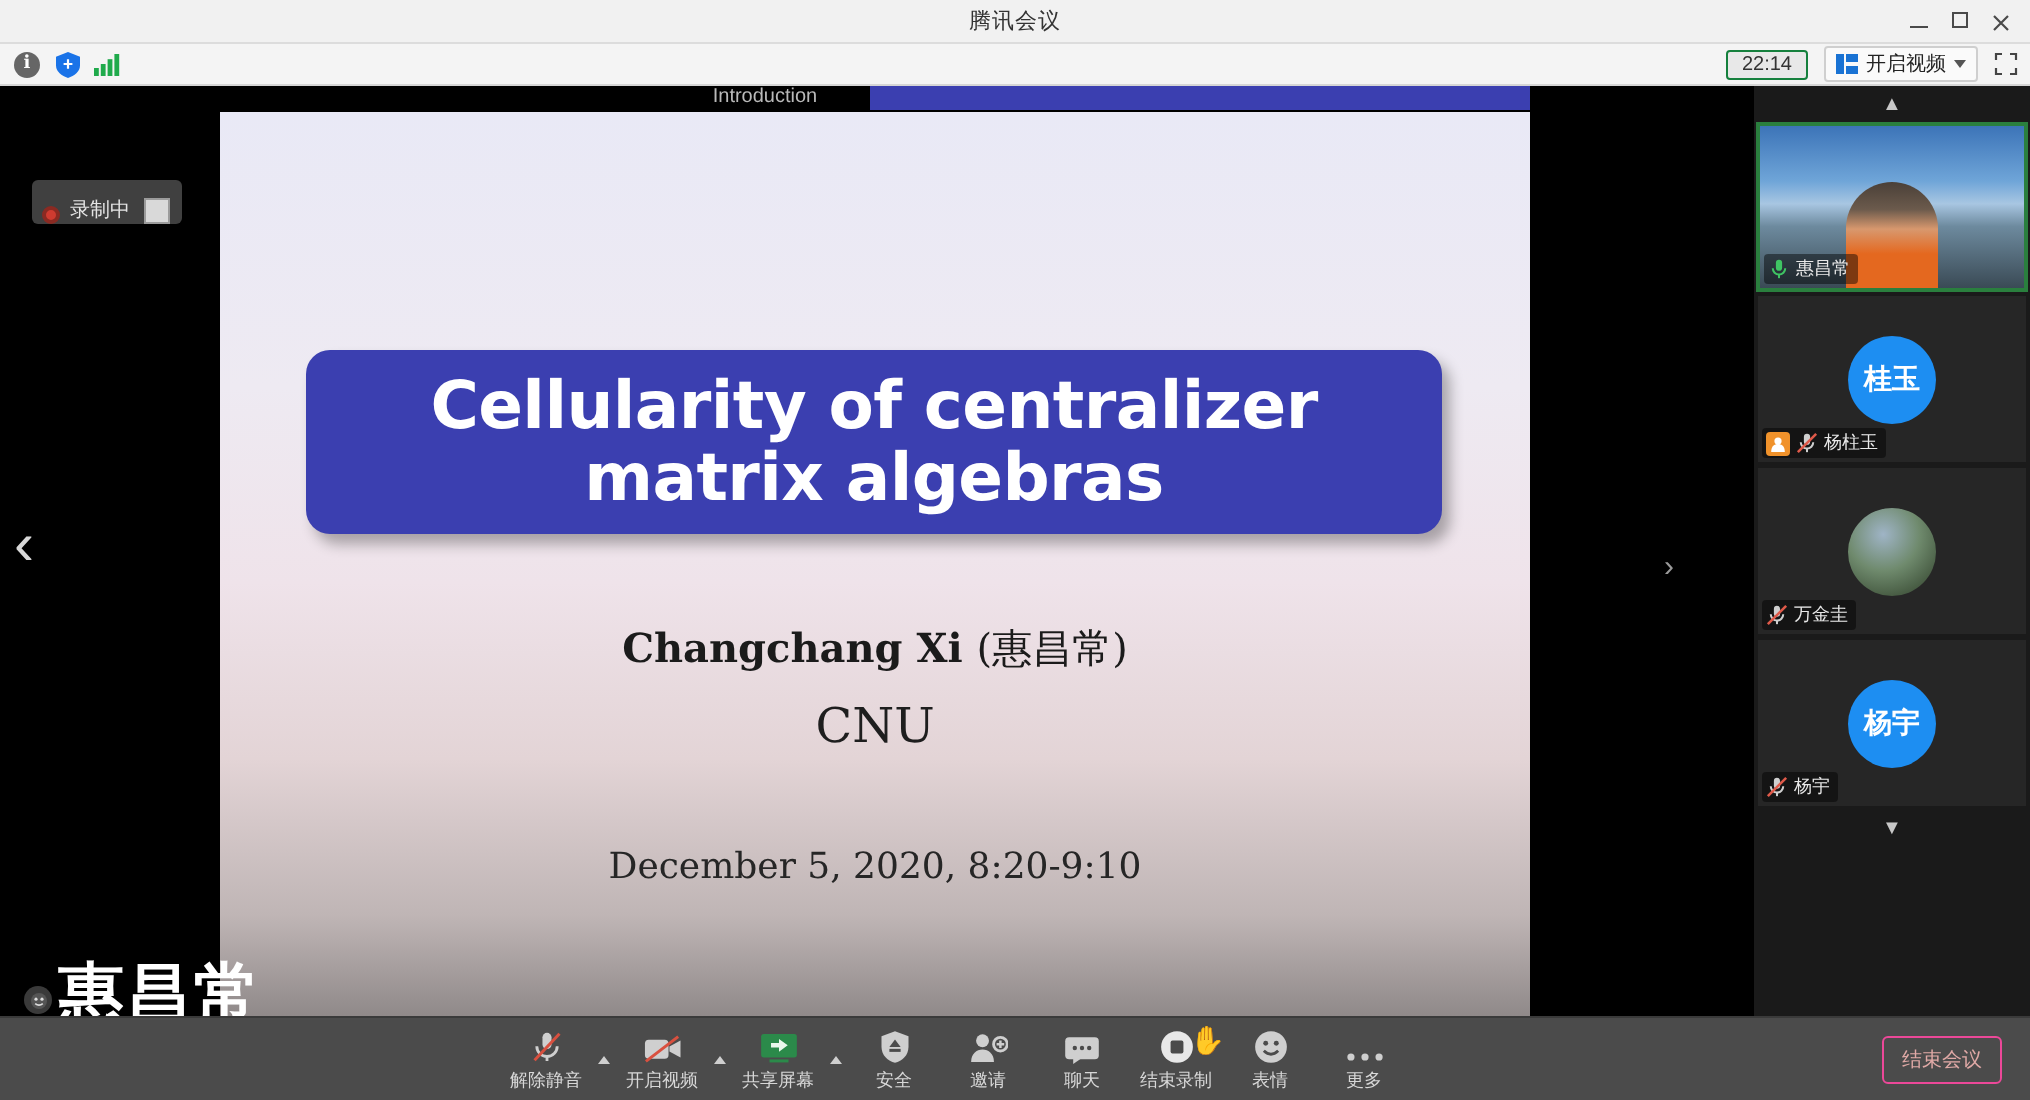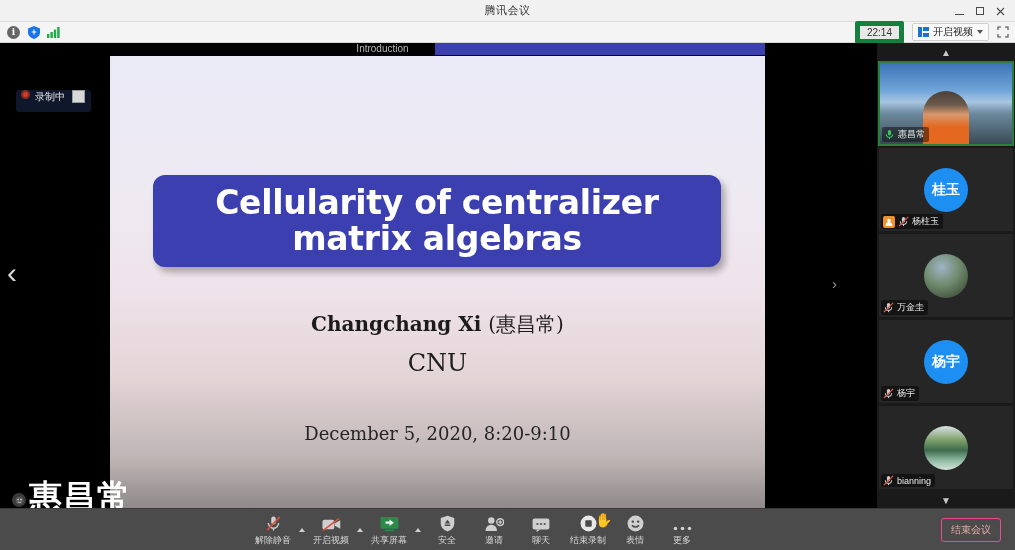--- a/index.html
+++ b/index.html
@@ -29,21 +29,21 @@
     position:absolute; left:0; top:22px; width:1015px; height:21px;
     background:#f4f4f4; border-bottom:1px solid #d6d6d6;
     display:flex; align-items:center;
   }
   .apptoolbar .left { display:flex; align-items:center; gap:7px; padding-left:7px; }
   .apptoolbar .right { margin-left:auto; display:flex; align-items:center; gap:8px; padding-right:6px; }
   .ic { width:13px; height:13px; display:inline-flex; align-items:center; justify-content:center; }
   .ic-info { background:#666; border-radius:50%; color:#fff; font-size:9px; font-weight:bold; font-family:"DejaVu Serif", serif; }
   .ic-shield svg, .ic-signal svg { display:block; }
   .clockbox {
-    font-size:10px; color:#333; background:#e8e8e8; border:5px solid #15803d;
+    font-size:10px; color:#333; background:#e8e8e8; border:1px solid #15803d;
     border-radius:2px; padding:1px 7px;
   }
   .viewsel {
     display:flex; align-items:center; gap:4px;
     font-size:10px; color:#222; border:1px solid #cfcfcf; background:#fafafa;
     border-radius:2px; padding:1px 5px;
   }
   .viewsel .vicon { width:11px; height:10px; position:relative; }
   .viewsel .vicon i { position:absolute; background:#1a73d4; display:block; }
   .caret-d { width:0;height:0;border-left:3px solid transparent;border-right:3px solid transparent;border-top:4px solid #555; }
@@ -55,21 +55,21 @@
   .topstrip { position:absolute; left:0; top:0; width:874px; height:12px; background:#000; }
   .blue-band { position:absolute; left:435px; top:0px; width:330px; height:12px; background:#3b3fb0; }
   .intro-label {
     position:absolute; left:330px; top:0px; width:105px; height:12px;
     color:#b9b9b9; font-size:10px; text-align:center; line-height:12px;
   }
 
   
   .recpill {
     position:absolute; left:16px; top:47px; width:75px; height:22px;
-    background:#0f172a; border-radius:3px; display:flex; align-items:flex-start; gap:5px; padding:0 5px;
+    background:#404040; border-radius:3px; display:flex; align-items:flex-end; gap:5px; padding:0 5px;
   }
   .recdot { width:9px; height:9px; border-radius:50%; background:#cf3b30; border:2px solid #8b2a22; }
   .rectxt { color:#e4e4e4; font-size:10px; white-space:nowrap; }
   .recstop { width:13px;height:13px; background:#d9d9d9; border:1px solid #9b9b9b; margin-left:2px; }
 
   
   .slide {
     position:absolute; left:110px; top:13px; width:655px; height:490px;
     background: linear-gradient(180deg,#e9e9f6 0%, #eeeaf2 28%, #efe3ea 48%, #e3d4d6 66%, #bfb5b5 82%, #8c8686 93%, #6d6767 100%);
     overflow:hidden;
@@ -340,34 +340,20 @@
               <svg width="11" height="11" viewBox="0 0 12 12">
                 <rect x="4.3" y="1" width="3.4" height="6" rx="1.7" fill="#cfcfcf"></rect>
                 <path d="M2.6 5.6 a3.4 3.4 0 0 0 6.8 0" stroke="#cfcfcf" stroke-width="1.1" fill="none"></path>
                 <path d="M6 9 V11" stroke="#cfcfcf" stroke-width="1.1"></path>
                 <path d="M1 11 L11 1" stroke="#e05a4a" stroke-width="1.4"></path>
               </svg>
             </span>
             <span class="nm">杨宇</span>
           </div>
         </div>
-        <div class="tile">
-          <div class="avatar photo-b"></div>
-          <div class="namebar">
-            <span class="micic">
-              <svg width="11" height="11" viewBox="0 0 12 12">
-                <rect x="4.3" y="1" width="3.4" height="6" rx="1.7" fill="#cfcfcf"></rect>
-                <path d="M2.6 5.6 a3.4 3.4 0 0 0 6.8 0" stroke="#cfcfcf" stroke-width="1.1" fill="none"></path>
-                <path d="M6 9 V11" stroke="#cfcfcf" stroke-width="1.1"></path>
-                <path d="M1 11 L11 1" stroke="#e05a4a" stroke-width="1.4"></path>
-              </svg>
-            </span>
-            <span class="nm">bianning</span>
-          </div>
-        </div>
       </div>
     <div class="fs-down">▼</div>
   </div>
 
   <div class="bottombar">
     <div class="btools" id="btools">
         <div class="btn">
           <span class="glyph">
             <svg width="17" height="17" viewBox="0 0 18 18">
               <rect x="6.6" y="1.5" width="4.8" height="8.6" rx="2.4" fill="#cfcfcf"></rect>

